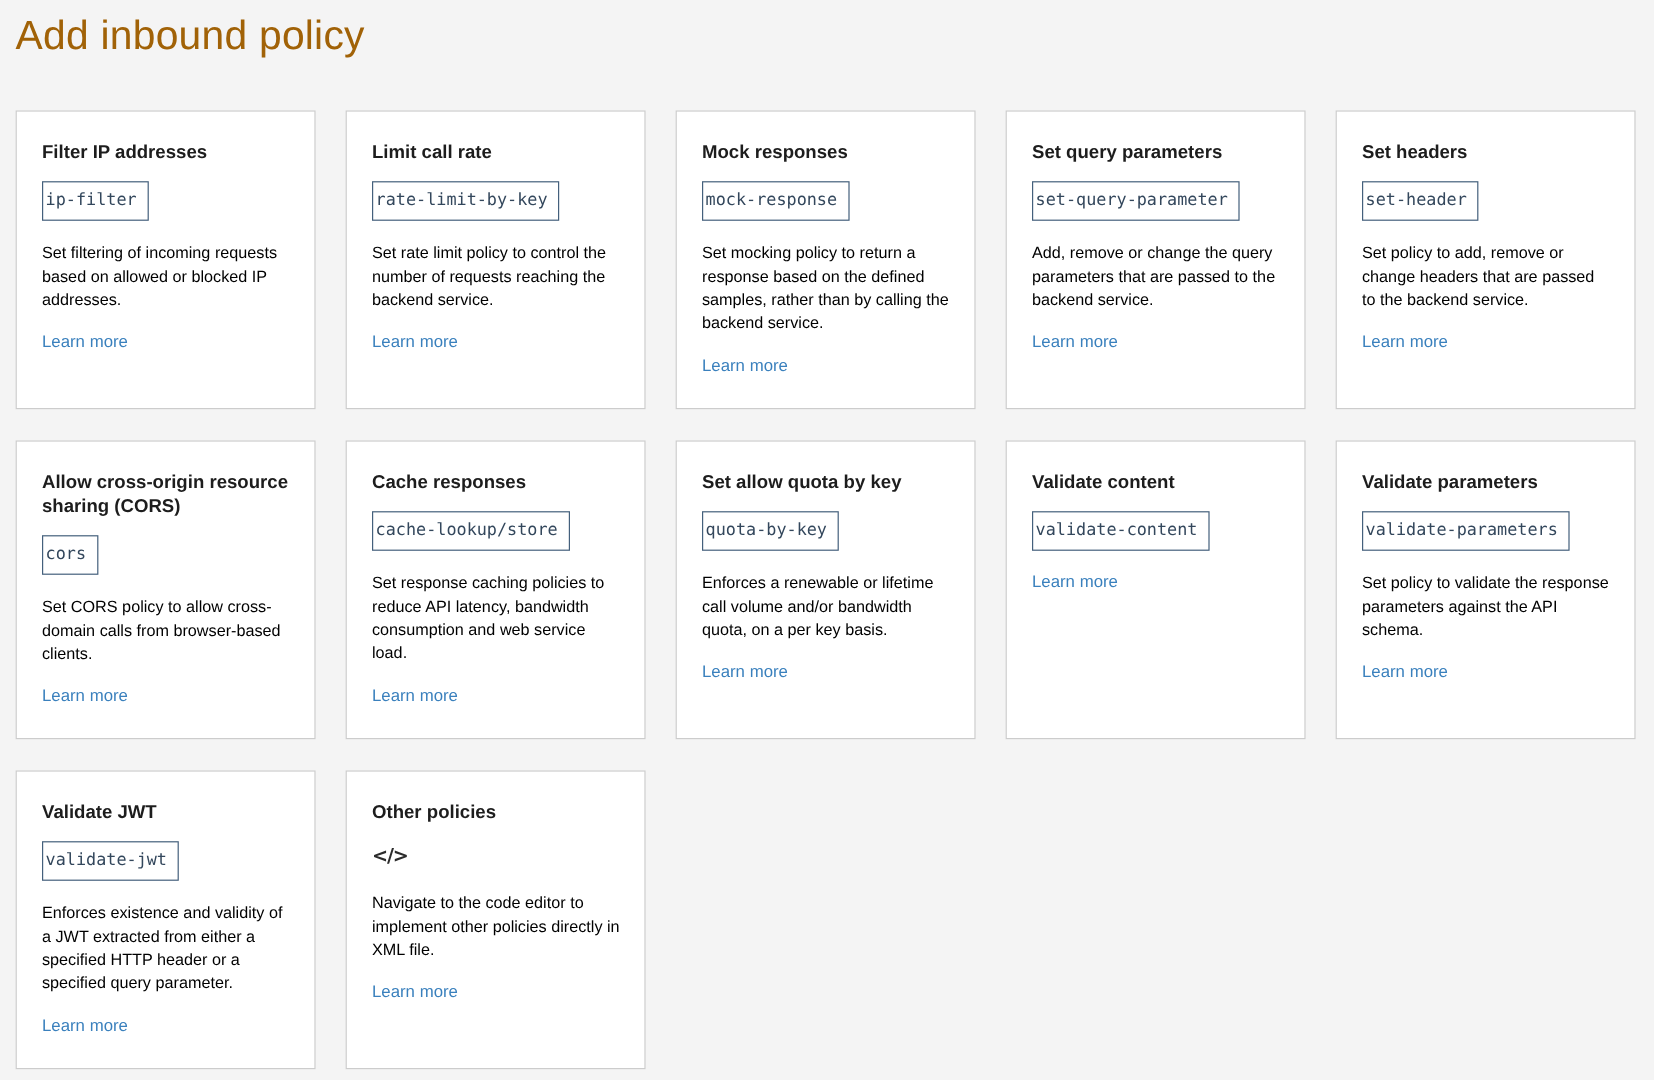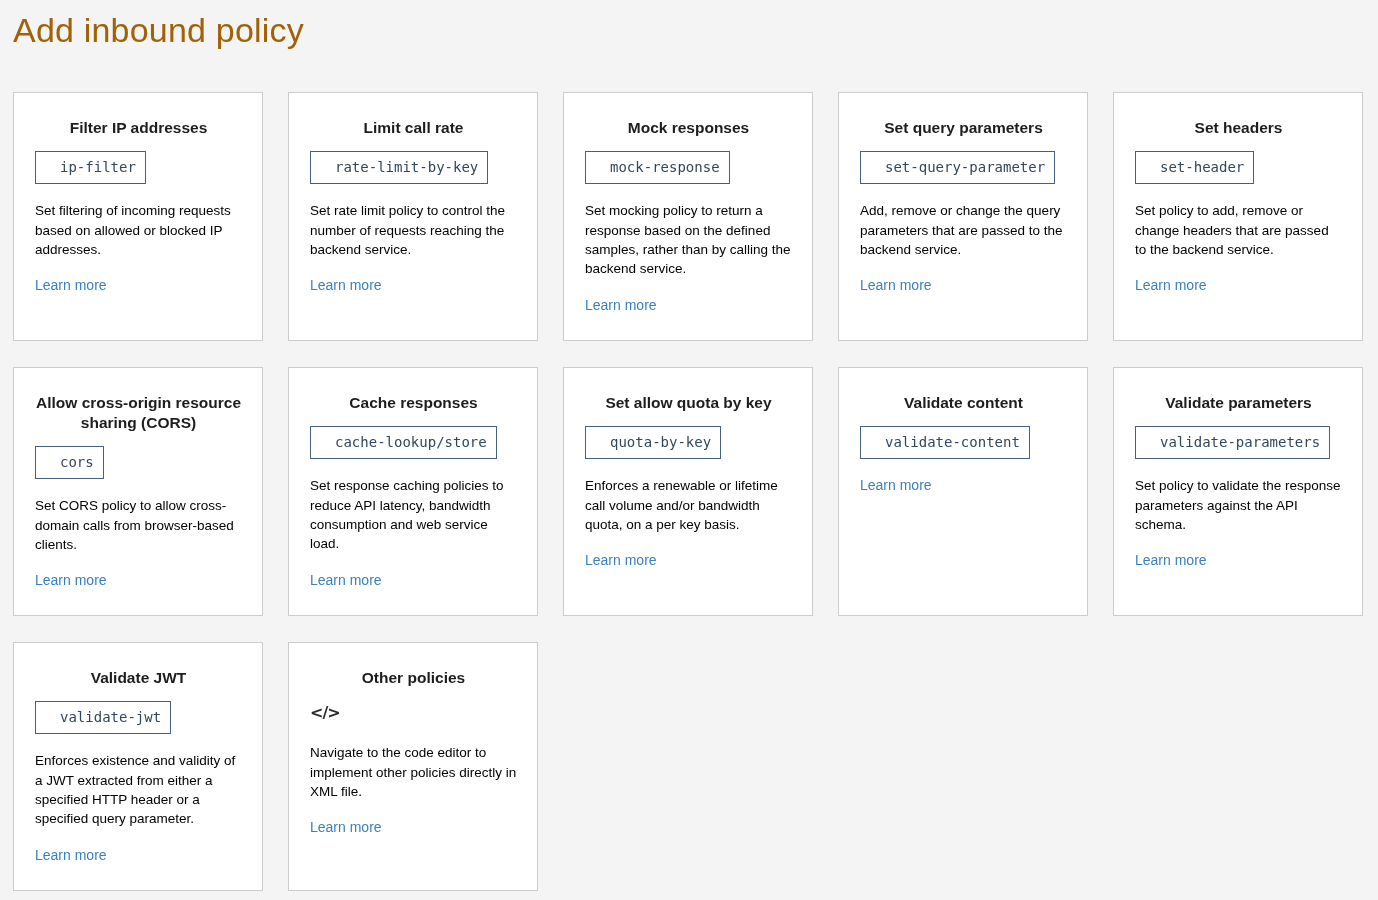--- a/index.html
+++ b/index.html
@@ -35,29 +35,28 @@
     padding: 25px 20px 20px 21px;
     cursor: pointer;
     overflow: hidden;
   }
   .card-title {
     font-size: 15.5px;
     font-weight: 700;
     color: #1d1d1d;
     line-height: 1.3;
     margin-bottom: 13px;
-    text-align: center;
   }
   .tag {
     display: inline-block;
     font-family: "DejaVu Sans Mono", "Liberation Mono", monospace;
     font-size: 14px;
     color: #33475c;
     border: 1px solid #44607c;
-    padding: 7px 9px 8px 24px;
+    padding: 7px 9px 8px 2px;
     margin-bottom: 17px;
     white-space: nowrap;
   }
   .code-icon {
     display: inline-block;
     font-family: "DejaVu Sans", sans-serif;
     font-size: 16px;
     font-weight: 700;
     color: #2b2b2b;
     letter-spacing: -1px;

